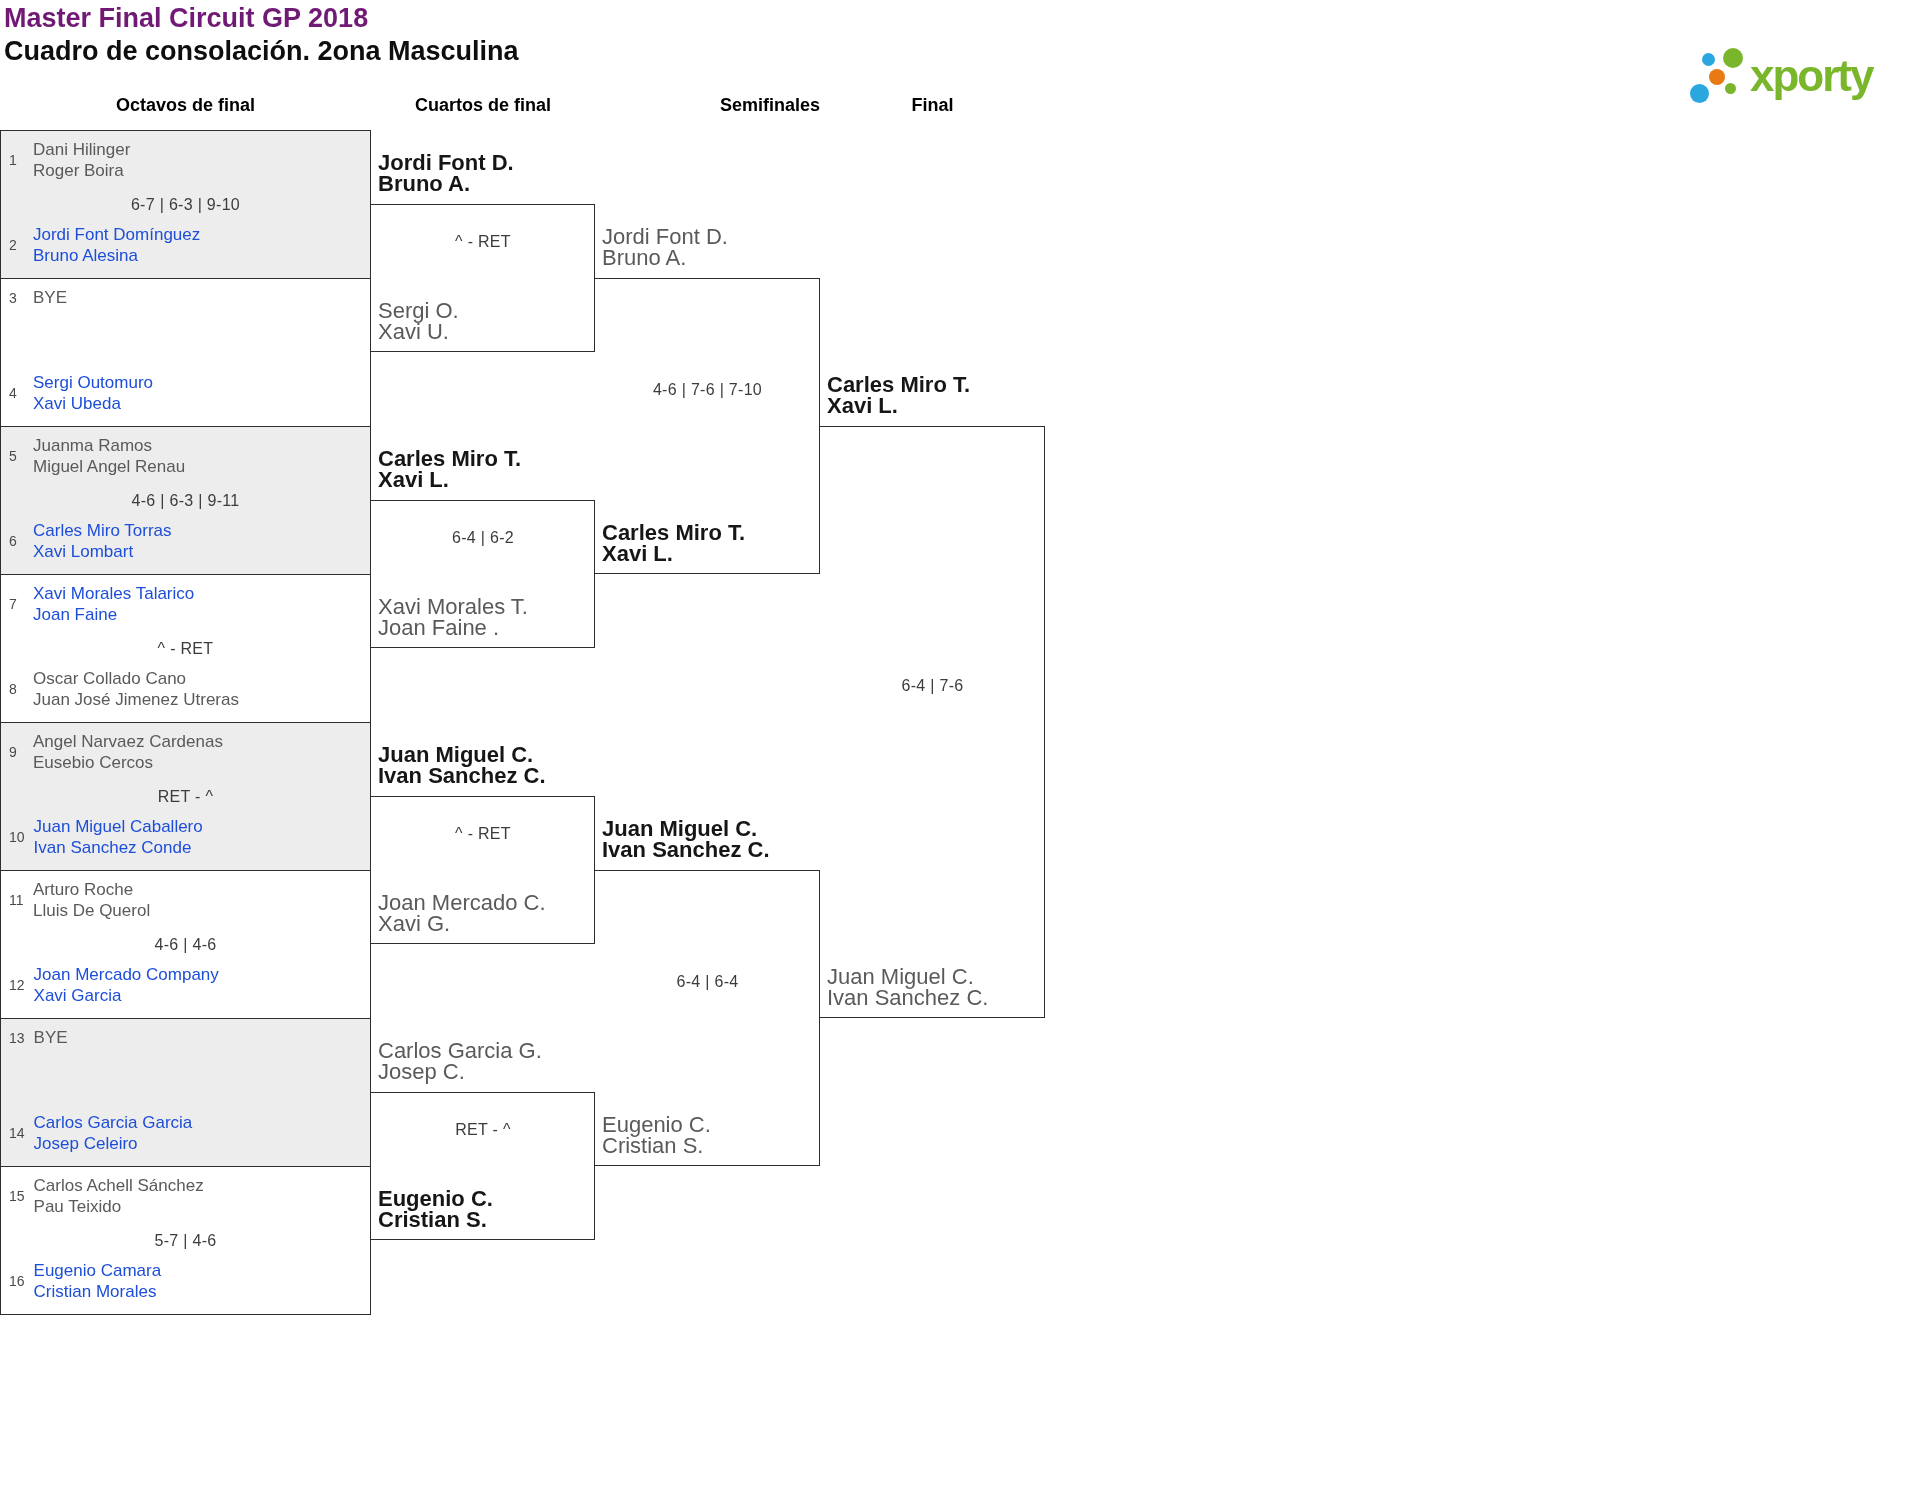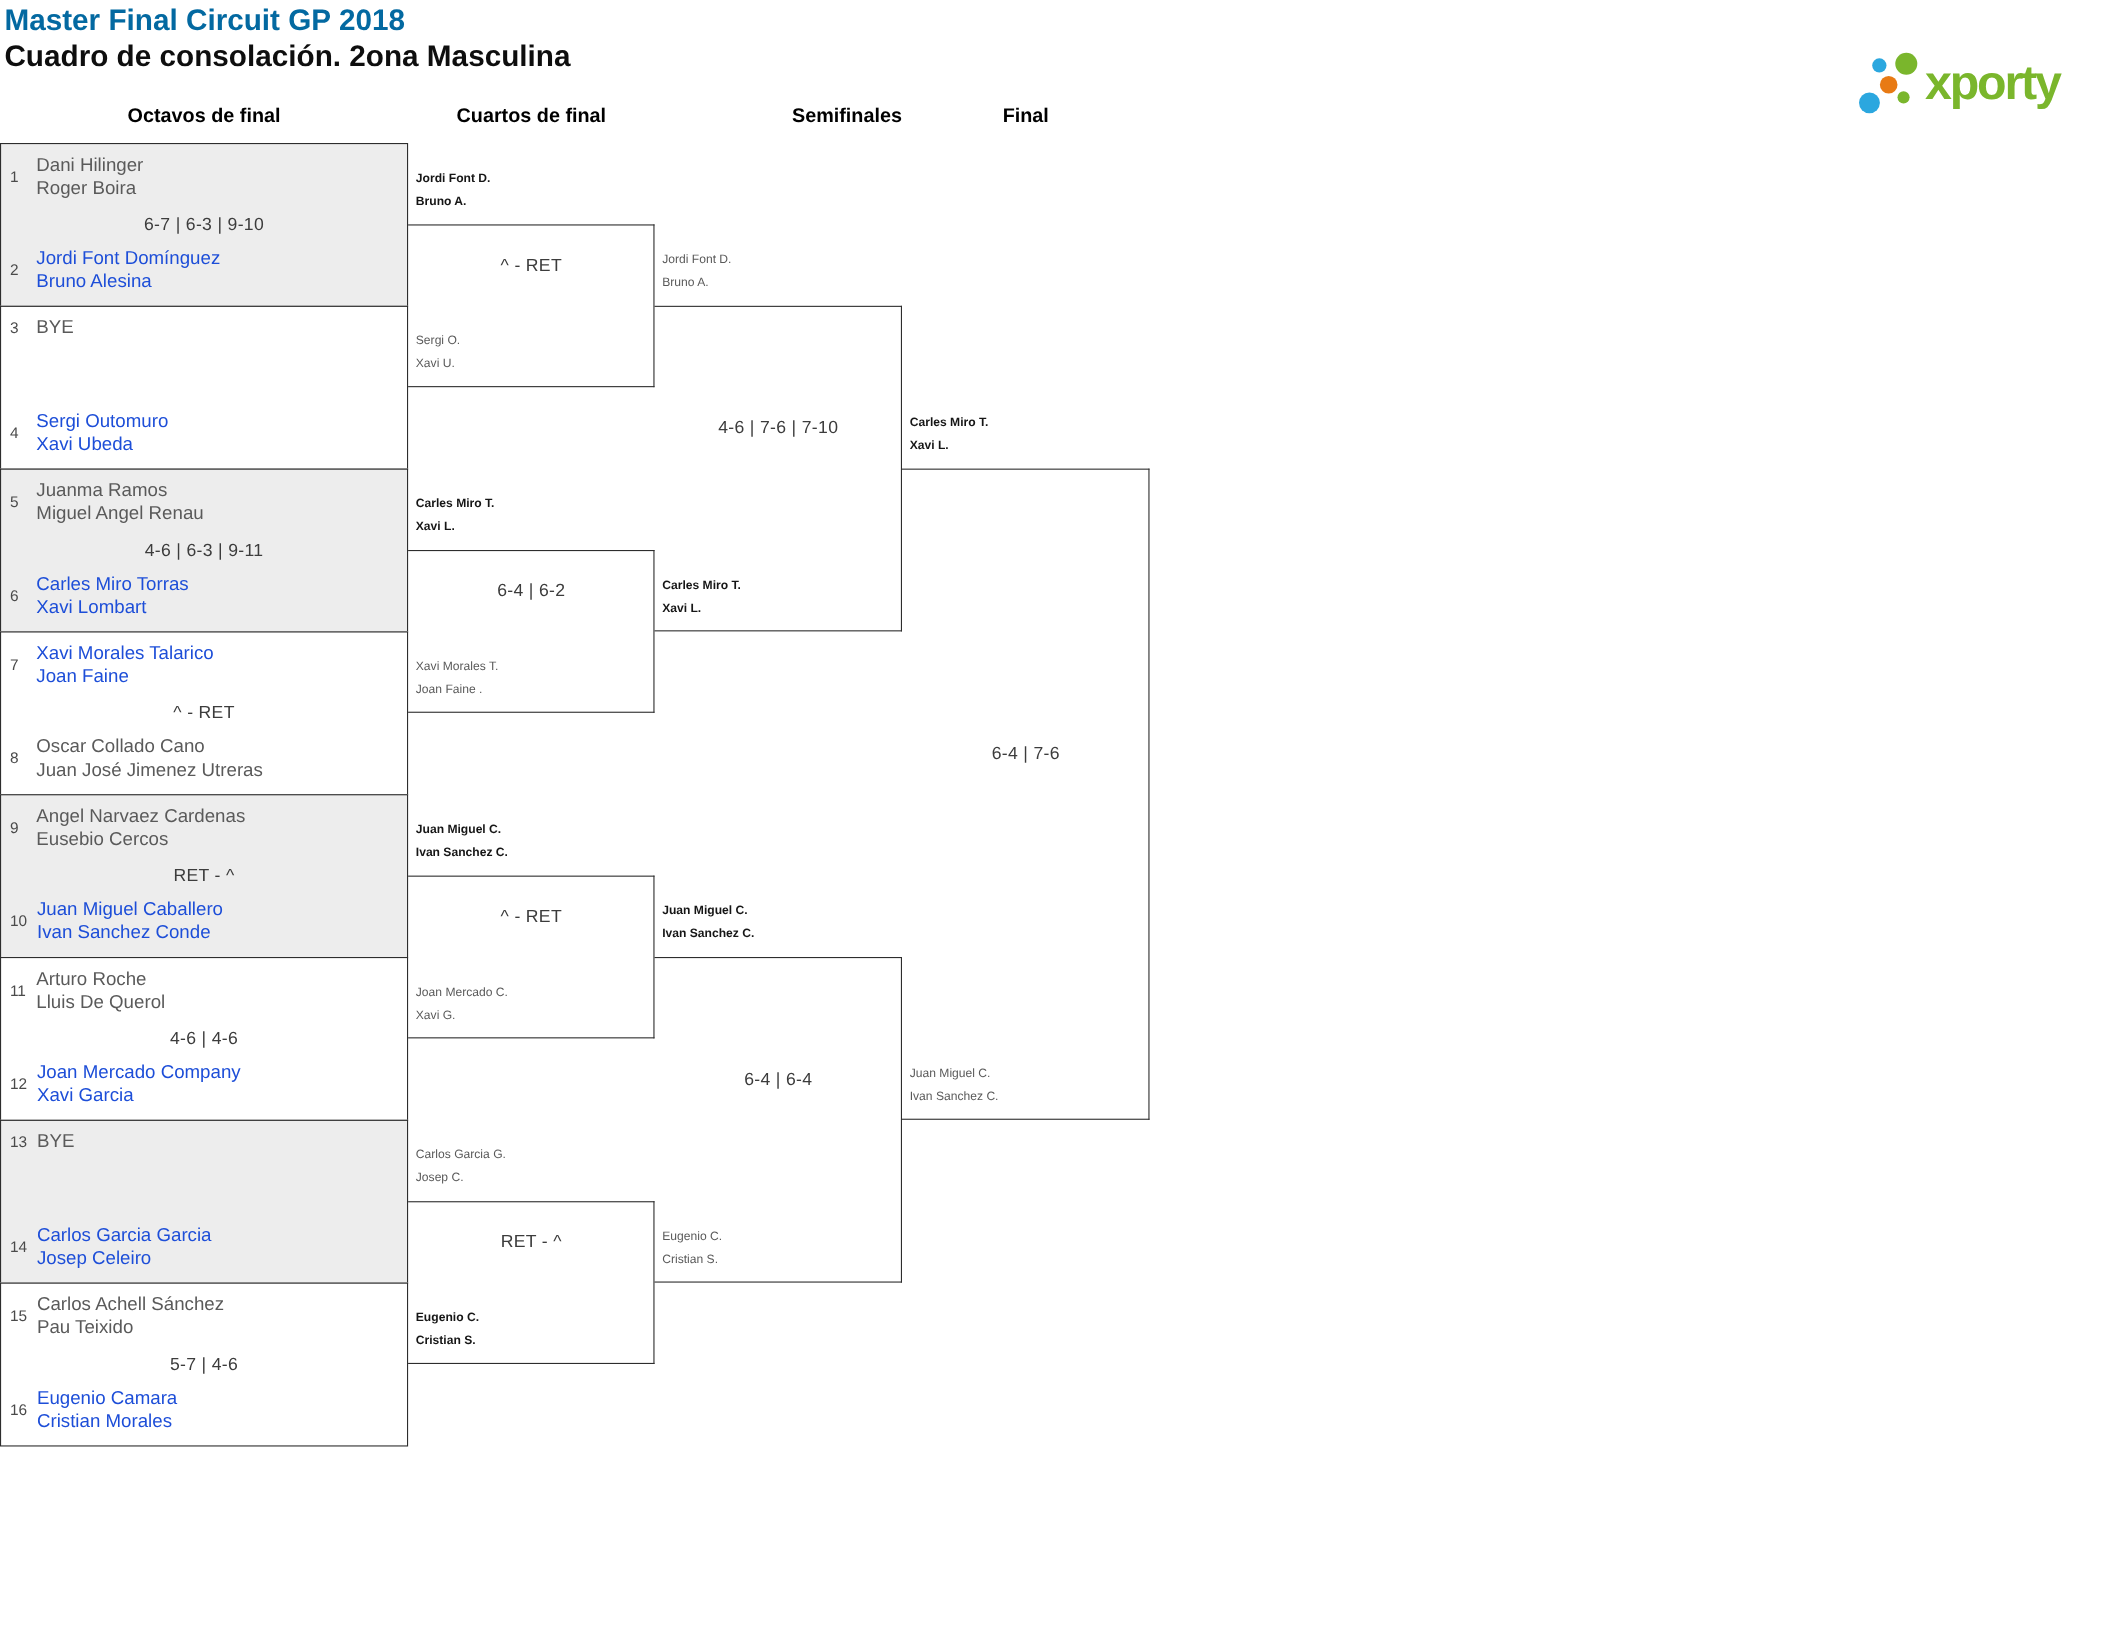--- a/index.html
+++ b/index.html
@@ -1,39 +1,39 @@
 <!DOCTYPE html>
 <html><head>
 <meta charset="utf-8">
 <title>Master Final Circuit GP 2018</title>
 <style>
   html,body{margin:0;padding:0;background:#fff;}
   body{font-family:"Liberation Sans",sans-serif;}
   #app{position:relative;width:1920px;height:1492px;background:#fff;overflow:hidden;color:#111;}
 
-  .page-title{position:absolute;left:4px;top:2px;font-size:27px;line-height:33px;font-weight:700;color:#0369a1;white-space:nowrap;}
+  .page-title{position:absolute;left:4px;top:2px;font-size:27px;line-height:33px;font-weight:700;color:#701a75;white-space:nowrap;}
   .page-subtitle{position:absolute;left:4px;top:35px;font-size:27px;line-height:33px;font-weight:700;color:#0e0e0e;white-space:nowrap;}
 
   .colhead{position:absolute;top:95px;text-align:center;font-size:18px;font-weight:700;color:#000;}
 
   
   .match{position:absolute;left:0;width:371px;box-sizing:border-box;border:1px solid #2d2d2d;background:#fff;}
   .match.alt{background:#ededed;}
   .entry{position:absolute;left:8px;right:8px;display:flex;align-items:center;gap:9px;}
   .entry.top{top:8px;}
   .entry.bottom{bottom:12px;}
   .seed{flex:0 0 auto;min-width:15px;font-size:14px;color:#4a4a4a;}
   .team{flex:1;font-size:17px;line-height:21px;color:#5a5a5a;}
   .team.winner{color:#1d4ed8;font-weight:400;}
   .l{display:block;}
   .mscore{position:absolute;left:0;right:0;top:50%;transform:translateY(-50%);text-align:center;font-size:16px;color:#3c3c3c;letter-spacing:.3px;}
 
   
   .cbox{position:absolute;box-sizing:border-box;border:1px solid #2d2d2d;border-left:none;background:transparent;}
-  .plabel{position:absolute;font-size:11px;line-height:21px;color:#5a5a5a;white-space:nowrap;}
+  .plabel{position:absolute;font-size:22px;line-height:21px;color:#5a5a5a;white-space:nowrap;}
   .plabel.winner{color:#161616;font-weight:700;}
   .cscore{position:absolute;text-align:center;font-size:16px;color:#3c3c3c;letter-spacing:.3px;}
 
   
   .logo{position:absolute;left:1688px;top:6px;width:220px;height:66px;cursor:pointer;margin-top:40px;}
   .dot{position:absolute;border-radius:50%;}
   .logo-text{position:absolute;left:62px;top:2px;font-size:44px;line-height:56px;font-weight:700;letter-spacing:-2px;}
 </style>
 </head>
 <body>

